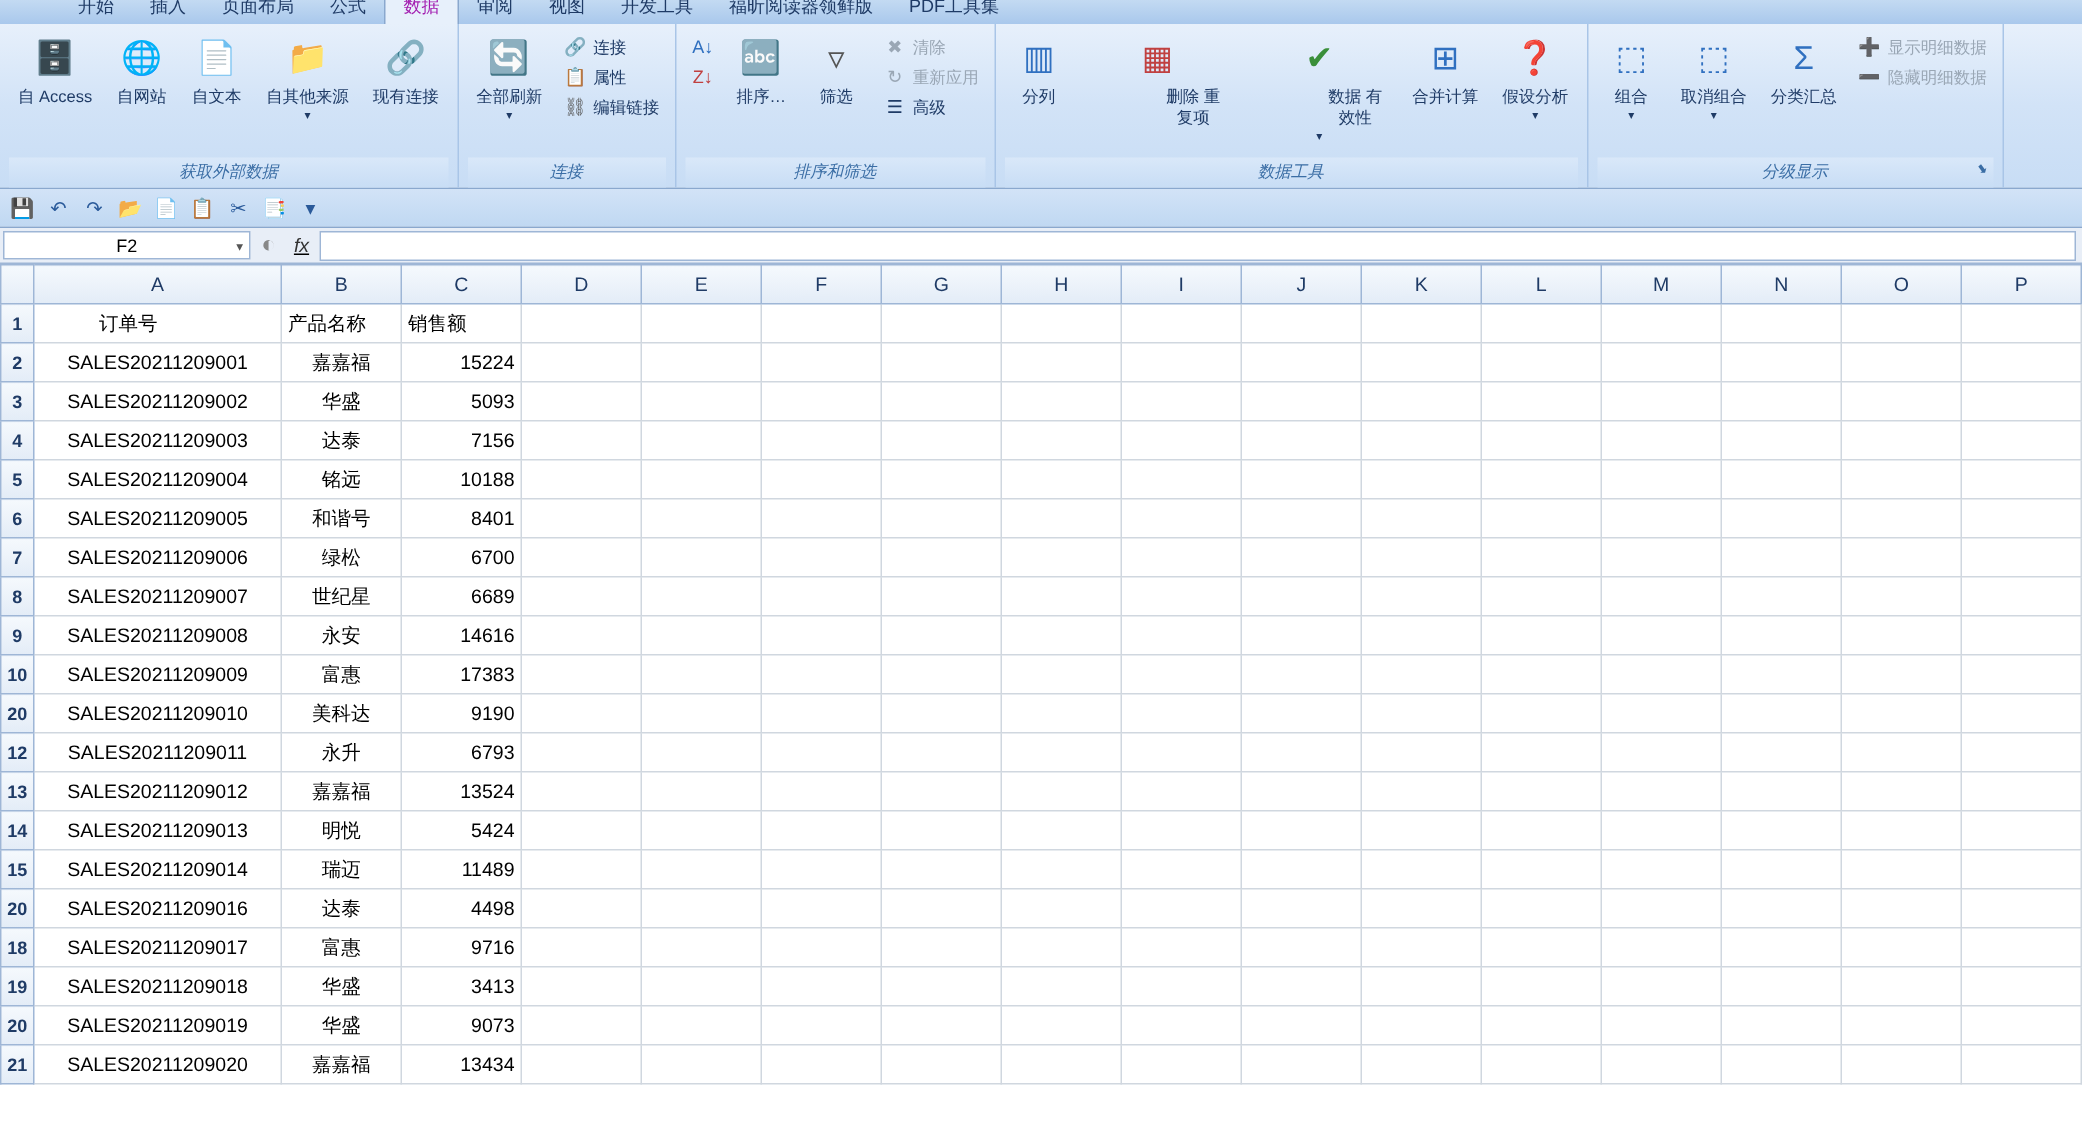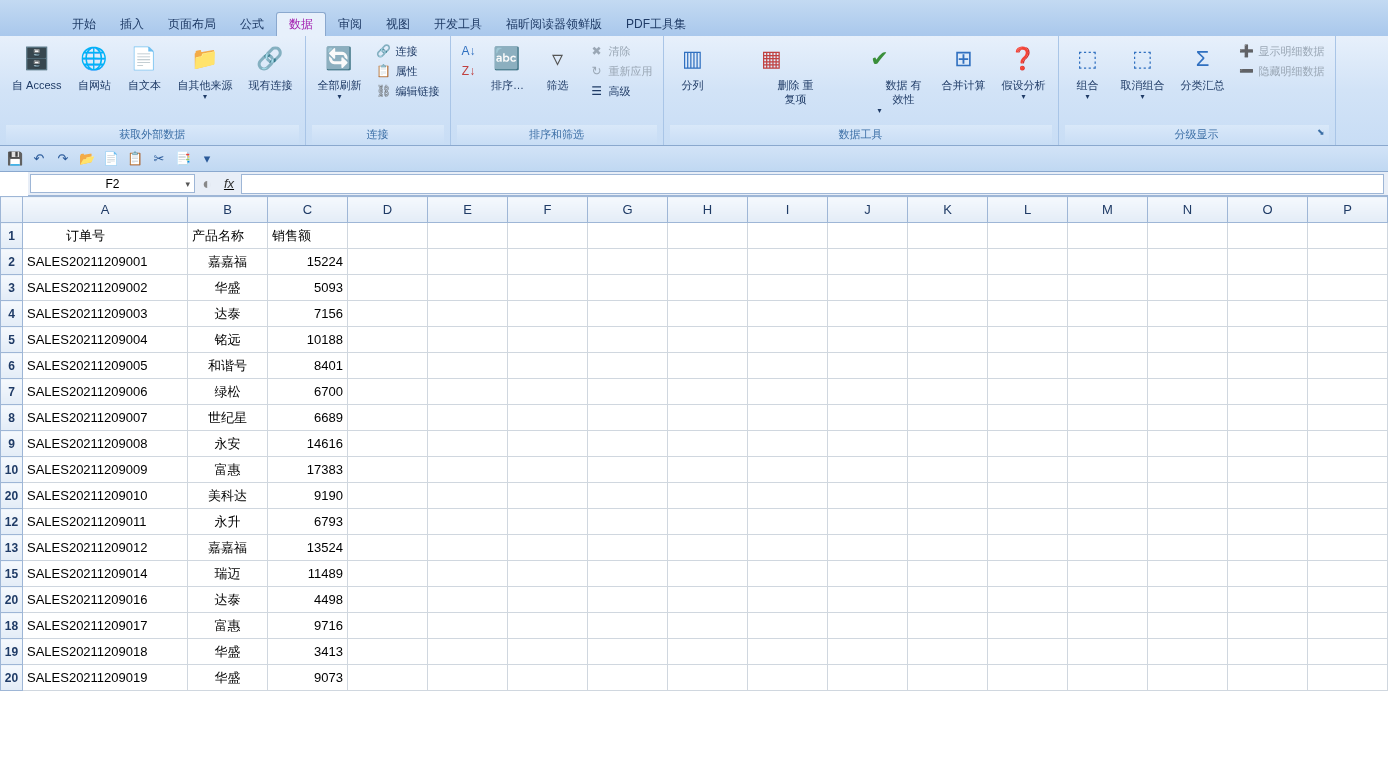--- a/index.html
+++ b/index.html
@@ -1,62 +1,62 @@
 <!DOCTYPE html>
 <html><head>
 <meta charset="utf-8">
 <style>
 * { box-sizing: border-box; margin: 0; padding: 0; font-family: "Microsoft YaHei", "SimSun", Arial, sans-serif; }
 body { background: #fff; overflow: hidden; width: 1388px; height: 759px; }
 
 
-.tabs { background: linear-gradient(#c3daf2, #a9c8ec); height: 36px; display: flex; align-items: flex-end; padding-left: 60px; font-size: 12px; }
+.tabs { background: linear-gradient(#c3daf2, #a9c8ec); height: 16px; display: flex; align-items: flex-end; padding-left: 40px; font-size: 12px; }
 .tab { padding: 3px 12px; color: #1f3b66; cursor: pointer; }
 .tab.active { background: #e7f0fb; border-radius: 3px 3px 0 0; border: 1px solid #8aa8ce; border-bottom: none; color: #a21caf; }
 
 
 .ribbon { background: linear-gradient(#e7f0fb, #d2e3f7 50%, #c8ddf5); height: 110px; display: flex; border-bottom: 1px solid #8aa8ce; }
 .group { border-right: 1px solid #a9c5e7; display: flex; flex-direction: column; align-items: center; padding: 4px 6px 0; }
 .group-body { display: flex; flex: 1; align-items: flex-start; gap: 4px; }
-.group-label { font-size: 11px; color: #3b6ea5; padding: 2px 0 3px; width: 100%; text-align: center; background: linear-gradient(#d9e8f9, #c8ddf5); position: relative; }
+.group-label { font-size: 11px; color: #3b6ea5; padding: 2px 0 3px; width: 100%; text-align: center; background: linear-gradient(#d9e8f9, #c8ddf5); position: relative; font-style: italic; }
 .group-label.has-launcher::after { content: "⬊"; position: absolute; right: 4px; font-size: 9px; color: #3b6ea5; }
 
 .big-btn { display: flex; flex-direction: column; align-items: center; padding: 2px 6px; cursor: pointer; min-width: 44px; }
 .big-btn .icon { width: 34px; height: 34px; display: flex; align-items: center; justify-content: center; font-size: 22px; }
 .big-btn .lbl { font-size: 11px; color: #1f3b66; text-align: center; line-height: 14px; margin-top: 2px; white-space: nowrap; }
 .big-btn .lbl.two { white-space: normal; width: 44px; margin-left: 48px; }
 .big-btn .drop::after { content: " ▾"; font-size: 8px; color: #1f3b66; display: block; }
 
 .mini-col { display: flex; flex-direction: column; gap: 2px; padding-top: 2px; }
 .mini-btn { display: flex; align-items: center; gap: 4px; font-size: 11px; color: #1f3b66; padding: 1px 4px; cursor: pointer; white-space: nowrap; }
 .mini-btn .micon { width: 16px; height: 16px; display: inline-flex; align-items: center; justify-content: center; font-size: 12px; }
 .mini-btn.disabled { color: #9aa7b5; }
 
 
 .qat { background: linear-gradient(#d2e3f7, #c0d8f2); height: 26px; display: flex; align-items: center; padding: 0 6px; gap: 6px; border-bottom: 1px solid #8aa8ce; }
 .qat .qbtn { width: 18px; height: 18px; display: flex; align-items: center; justify-content: center; font-size: 13px; cursor: pointer; color: #2a5a9a; }
 
 
-.fbar { height: 24px; display: flex; align-items: stretch; border-bottom: 1px solid #9eb6d6; background: #e8eef7; margin-left: 28px; }
+.fbar { height: 24px; display: flex; align-items: stretch; border-bottom: 1px solid #9eb6d6; background: #e8eef7; }
 .namebox { width: 165px; display: flex; align-items: center; justify-content: center; font-size: 12px; background: #fff; border: 1px solid #9eb6d6; margin: 2px; position: relative; }
 .namebox::after { content: "▾"; position: absolute; right: 4px; font-size: 9px; color: #555; }
 .fx-area { display: flex; align-items: center; flex: 1; text-decoration: underline; }
 .fx-btn { width: 24px; text-align: center; font-style: italic; font-size: 13px; color: #333; cursor: pointer; }
 .fx-input { flex: 1; background: #fff; border: 1px solid #9eb6d6; height: 20px; margin: 2px 4px 2px 0; }
 .fcircle { width: 20px; display: flex; align-items: center; justify-content: center; color: #888; }
 
 
 .grid-wrap { position: relative; overflow: hidden; height: calc(759px - 24px - 110px - 26px - 24px); }
 .grid { border-collapse: collapse; table-layout: fixed; }
 .grid th, .grid td { border: 1px solid #d0d7df; font-size: 13px; height: 26px; }
 .grid thead th { background: linear-gradient(#f5f9fd, #e3ecf7); color: #1f3b66; font-weight: normal; text-align: center; border-color: #9eb6d6; }
 .grid .corner { width: 22px; background: linear-gradient(#f5f9fd, #e3ecf7); border-color: #9eb6d6; }
 .grid .rowhdr { width: 22px; background: linear-gradient(#f5f9fd, #e3ecf7); text-align: center; color: #1f3b66; border-color: #9eb6d6; font-size: 12px; }
 .grid td { padding: 0 4px; background: #fff; }
-.colA { width: 165px; text-align: left; }
+.colA { width: 165px; text-align: center; }
 .colB { width: 80px; text-align: center; }
 .colC { width: 80px; text-align: right; }
 .colX { width: 80px; }
 
 
 .i-access { color: #c04040; } .i-web { color: #3070c0; } .i-text { color: #777; }
 .i-other { color: #e0a030; } .i-conn { color: #3070c0; }
 .i-refresh { color: #3a8f3a; } .i-link { color: #555; }
 .i-sortaz { color: #3070c0; } .i-sortza { color: #c04040; }
 .i-sort { color: #3070c0; } .i-filter { color: #555; }
@@ -537,20 +537,39 @@
           <td class="colX"></td>
           <td class="colX"></td>
           <td class="colX"></td>
           <td class="colX"></td>
           <td class="colX"></td>
           <td class="colX"></td>
           <td class="colX"></td>
           <td class="colX"></td>
         </tr>
         <tr>
+          <th class="rowhdr">14</th>
+          <td class="colA">SALES20211209013</td>
+          <td class="colB">明悦</td>
+          <td class="colC">5424</td>
+          <td class="colX"></td>
+          <td class="colX"></td>
+          <td class="colX"></td>
+          <td class="colX"></td>
+          <td class="colX"></td>
+          <td class="colX"></td>
+          <td class="colX"></td>
+          <td class="colX"></td>
+          <td class="colX"></td>
+          <td class="colX"></td>
+          <td class="colX"></td>
+          <td class="colX"></td>
+          <td class="colX"></td>
+        </tr>
+        <tr>
           <th class="rowhdr">15</th>
           <td class="colA">SALES20211209014</td>
           <td class="colB">瑞迈</td>
           <td class="colC">11489</td>
           <td class="colX"></td>
           <td class="colX"></td>
           <td class="colX"></td>
           <td class="colX"></td>
           <td class="colX"></td>
           <td class="colX"></td>
@@ -631,15 +650,34 @@
           <td class="colX"></td>
           <td class="colX"></td>
           <td class="colX"></td>
           <td class="colX"></td>
           <td class="colX"></td>
           <td class="colX"></td>
           <td class="colX"></td>
           <td class="colX"></td>
           <td class="colX"></td>
         </tr>
+        <tr>
+          <th class="rowhdr">21</th>
+          <td class="colA">SALES20211209020</td>
+          <td class="colB">嘉嘉福</td>
+          <td class="colC">13434</td>
+          <td class="colX"></td>
+          <td class="colX"></td>
+          <td class="colX"></td>
+          <td class="colX"></td>
+          <td class="colX"></td>
+          <td class="colX"></td>
+          <td class="colX"></td>
+          <td class="colX"></td>
+          <td class="colX"></td>
+          <td class="colX"></td>
+          <td class="colX"></td>
+          <td class="colX"></td>
+          <td class="colX"></td>
+        </tr>
       </tbody>
   </table>
 </div>
 
 </body></html>

